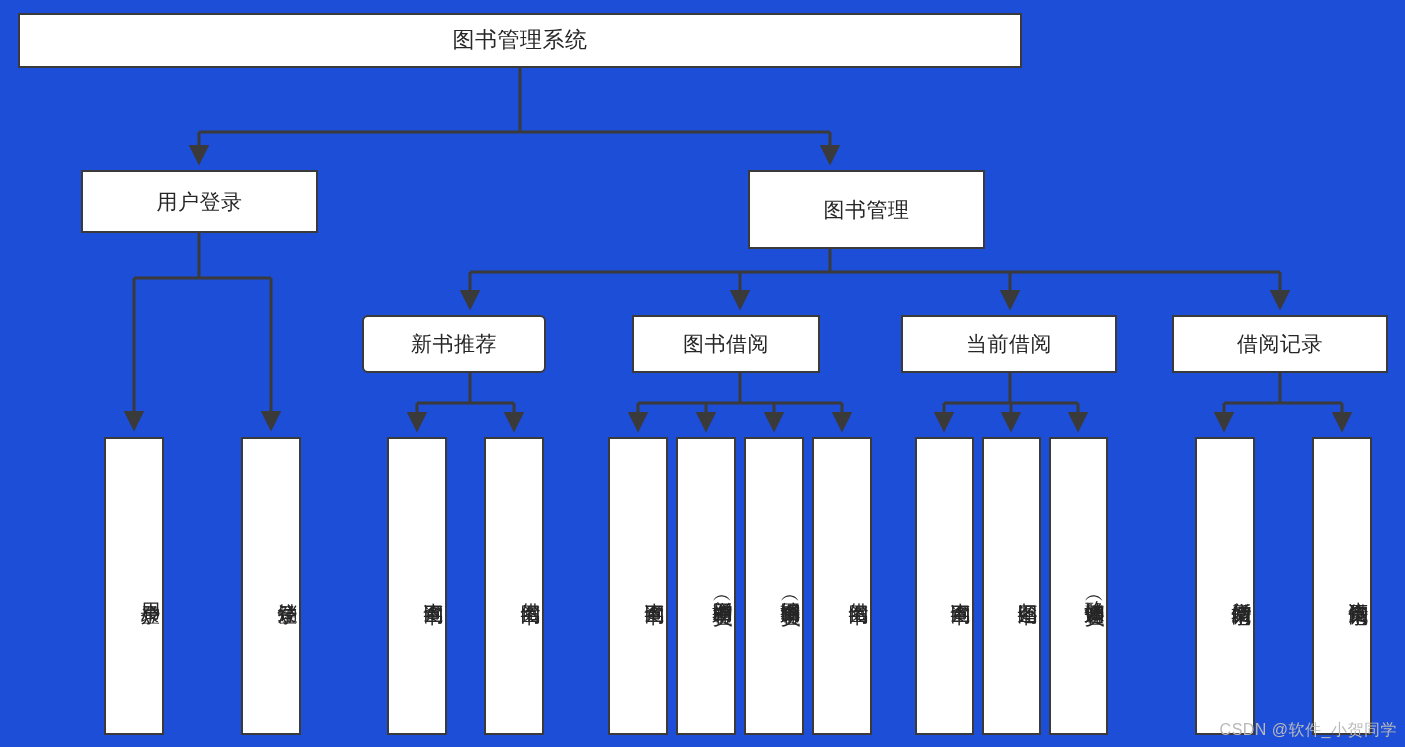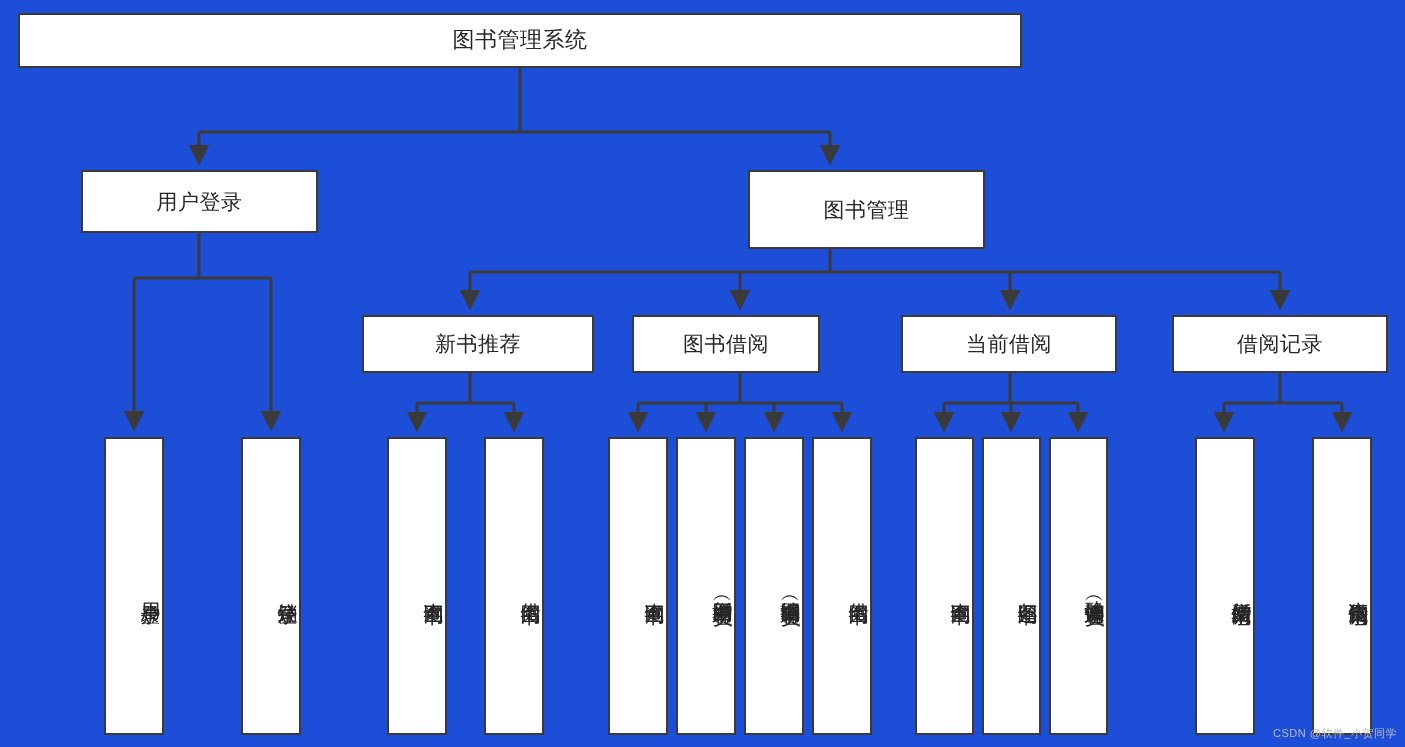--- a/index.html
+++ b/index.html
@@ -55,21 +55,21 @@
     text-orientation: upright;
     white-space: nowrap;
   }
   .node.root {
     font-size: 22px;
   }
   #watermark {
     position: absolute;
     right: 8px;
     bottom: 6px;
-    font-size: 11px;
+    font-size: 16px;
     color: #b9b9b9;
     letter-spacing: 0.5px;
     white-space: nowrap;
     pointer-events: none;
   }
 </style>
 </head>
 <body>
 
 <div id="diagram-root">
@@ -128,21 +128,21 @@
     <span>图书管理系统</span>
   </div>
 
   <div class="node horiz" style="left:81px; top:170px; width:237px; height:63px;">
     <span>用户登录</span>
   </div>
   <div class="node horiz" style="left:711px; top:170px; width:237px; height:79px;margin-left:37px;">
     <span>图书管理</span>
   </div>
 
-  <div class="node horiz" style="left:362px; top:315px; width:232px; height:58px;">
+  <div class="node horiz" style="left:362px; top:315px; width:184px; height:58px;border-radius:6px;">
     <span>新书推荐</span>
   </div>
   <div class="node horiz" style="left:632px; top:315px; width:188px; height:58px;">
     <span>图书借阅</span>
   </div>
   <div class="node horiz" style="left:1172px; top:315px; width:216px; height:58px;">
     <span>借阅记录</span>
   </div>
   <div class="node horiz" style="left:901px; top:315px; width:216px; height:58px;">
     <span>当前借阅</span>

